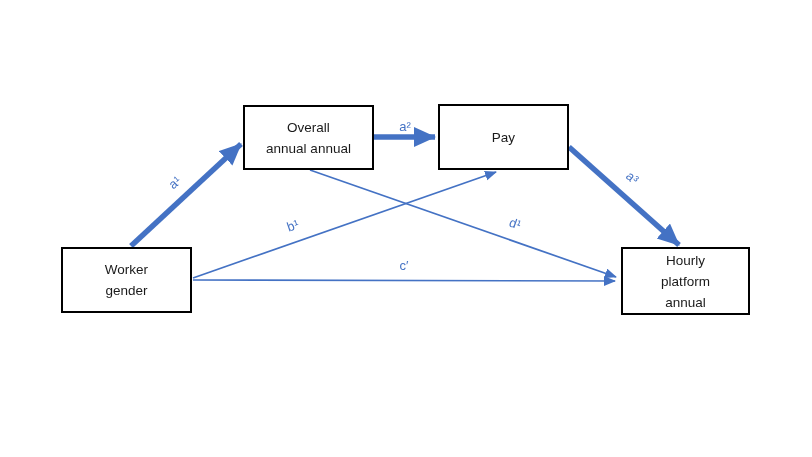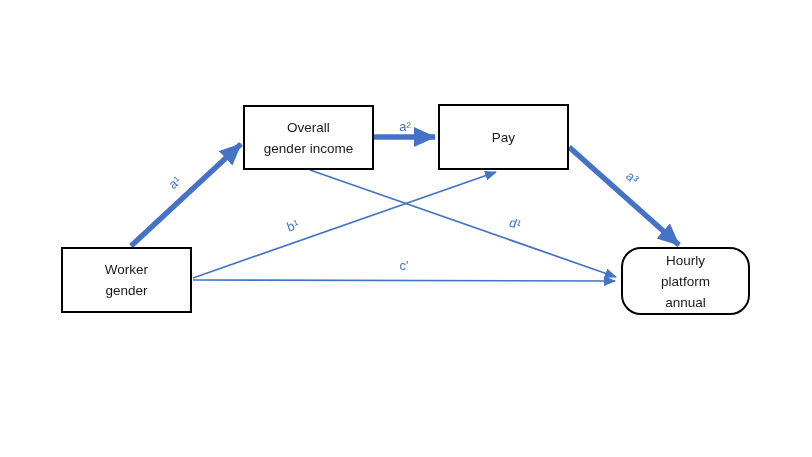--- a/index.html
+++ b/index.html
@@ -45,21 +45,21 @@
     text-align: center;
     display: flex;
     flex-direction: column;
     align-items: center;
     justify-content: center;
   }
   .node span { display: block; white-space: nowrap; }
   .node-worker   { left: 61px;  top: 247px; width: 131px; height: 66px; }
   .node-income   { left: 243px; top: 105px; width: 131px; height: 65px; }
   .node-pay      { left: 438px; top: 104px; width: 131px; height: 66px; }
-  .node-wages    { left: 621px; top: 247px; width: 129px; height: 68px; border-radius: 20px; }
+  .node-wages    { left: 621px; top: 247px; width: 129px; height: 68px; }
 </style>
 </head>
 <body>
 
 <div class="canvas">
 
   <svg class="edges-svg" viewBox="0 0 812 457" xmlns="http://www.w3.org/2000/svg">
     <defs>
       <marker id="head-thick" markerUnits="userSpaceOnUse" markerWidth="24" markerHeight="22" refX="21" refY="10" orient="auto">
         <path d="M0,0 L22,10 L0,20 z" fill="#4472C4"></path>
@@ -88,21 +88,21 @@
     </g>
   </svg>
 
   <div class="node node-worker">
     <span>Worker</span>
     <span>gender</span>
   </div>
 
   <div class="node node-income">
     <span>Overall</span>
-    <span>gender income</span>
+    <span>annual annual</span>
   </div>
 
   <div class="node node-pay">
     <span>Pay</span>
   </div>
 
   <div class="node node-wages">
     <span>Hourly</span>
     <span>platform</span>
     <span>annual</span>

